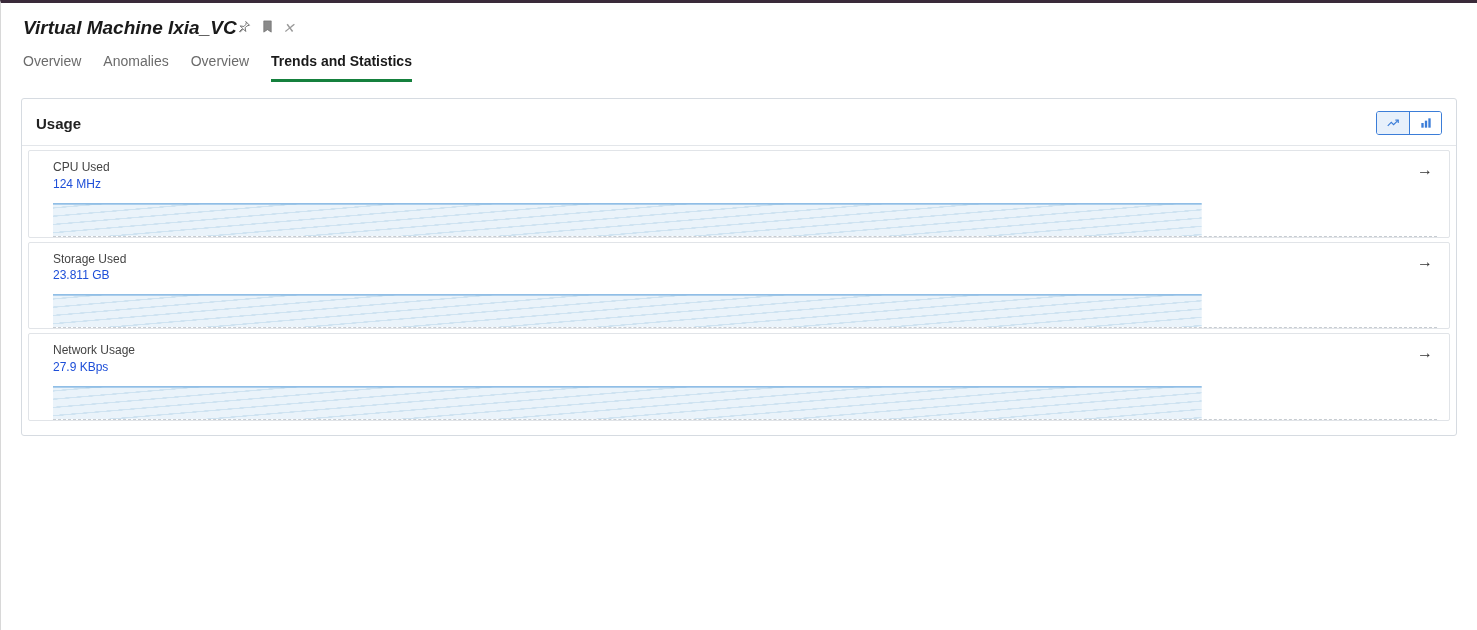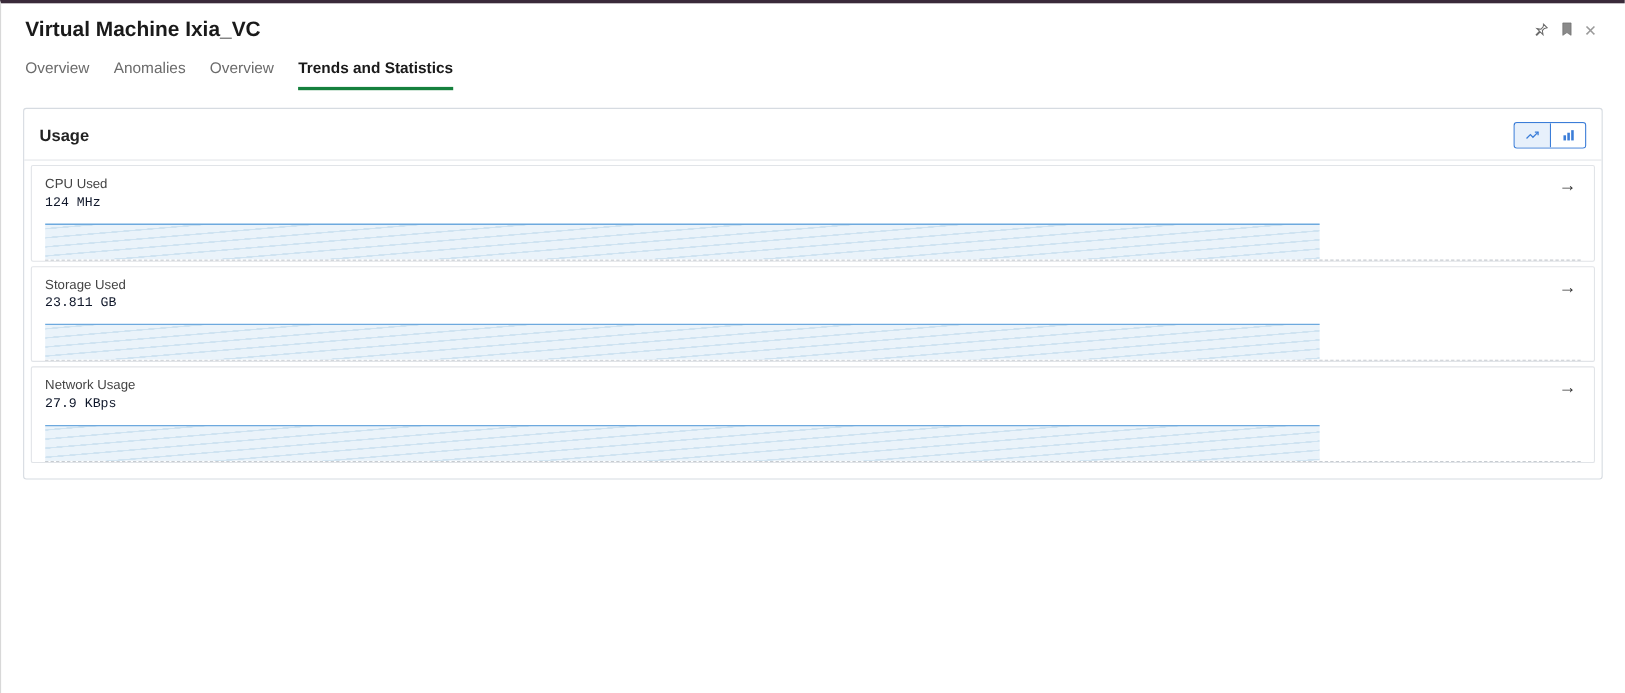--- a/index.html
+++ b/index.html
@@ -11,22 +11,23 @@
     border-top: 3px solid #3a2a3a;
     border-left: 1px solid #d8d8d8;
     width: 1477px;
     height: 630px;
     overflow: hidden;
     position: relative;
   }
   .header {
     display: flex;
     align-items: center;
-    justify-content: space-between;
+    justify-content: flex-start;
     padding: 14px 22px 6px 22px;
+    font-style: italic;
   }
   .page-title {
     font-size: 19px;
     font-weight: 600;
     color: #1a1a1a;
   }
   .header-actions {
     display: flex;
     gap: 8px;
     align-items: center;
@@ -83,31 +84,31 @@
   }
   .view-toggle-btn.active { background: #e7f0fb; }
   .view-toggle-btn + .view-toggle-btn { border-left: 1px solid #3b7dd8; }
   .view-toggle-btn svg { width:14px; height:14px; stroke:#3b7dd8; fill:none; stroke-width:2; }
   .view-toggle-btn.bars svg { fill:#3b7dd8; stroke:none;}
   .metrics { padding: 0 6px 10px 6px; }
   .metric-row {
     border: 1px solid #e1e4e8;
     border-radius: 2px;
     margin: 4px 0;
-    padding: 8px 12px 0 12px;
+    padding: 8px 12px 0 24px;
     position: relative;
   }
   .metric-head {
     display: flex;
     justify-content: space-between;
     align-items: flex-start;
   }
   .metric-labels { line-height: 1.4; font-size: 12px; color:#444; }
   .metric-label { display:block; }
-  .metric-value { display:block; color:#0f172a;font-family:Liberation Mono, monospace; }
+  .metric-value { display:block; color:#1d4ed8; }
   .trend-arrow { font-size:16px; color:#333; padding-right:4px; padding-top:2px;}
   .chart-wrap {
     margin-top: 6px;
     height: 38px;
     position: relative;
     border-bottom: 1px dashed #c7ccd1;
   }
   .chart-inner {
     position:absolute; left:0; top:0; height:100%; width: 83%;
   }

